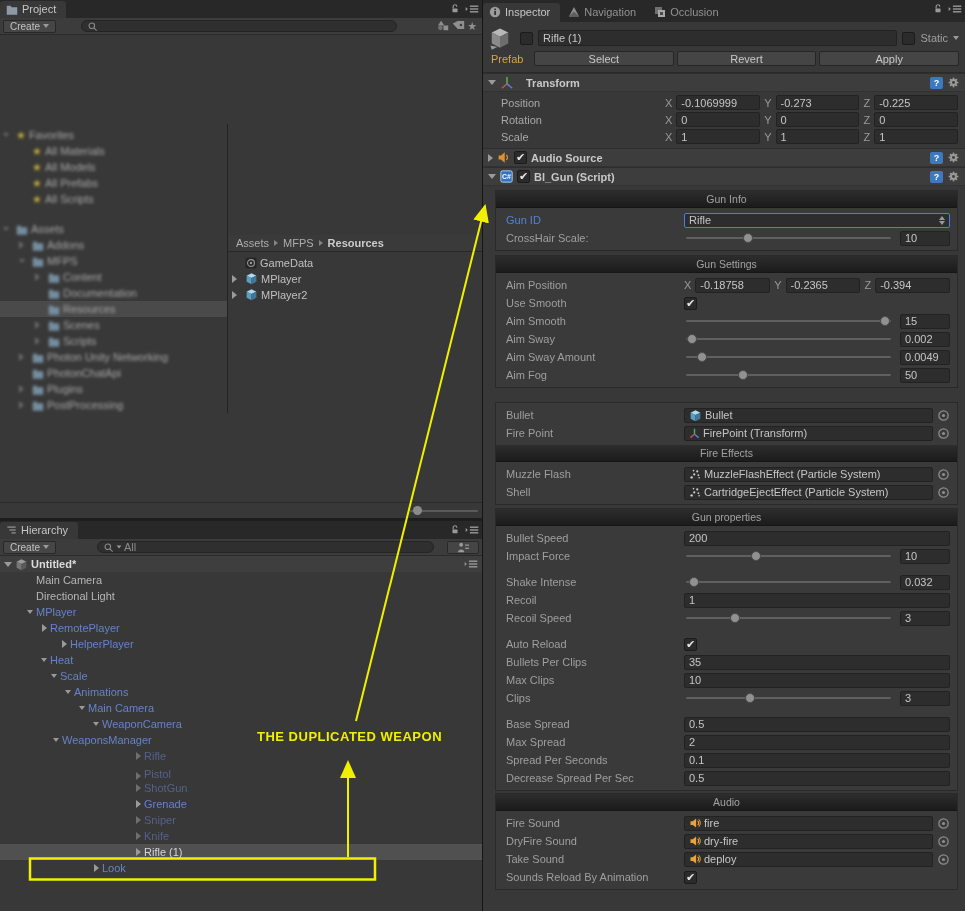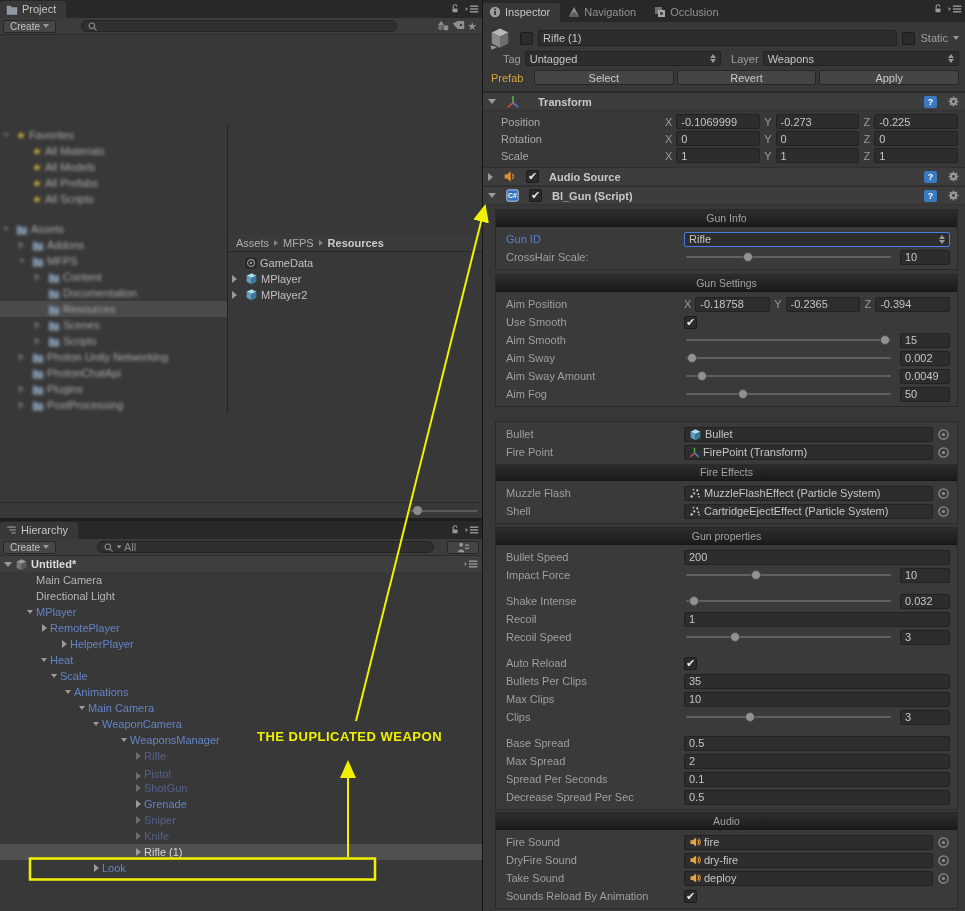--- a/index.html
+++ b/index.html
@@ -55,21 +55,21 @@
   .row { display:flex; align-items:center; }
   .name-row { gap:5px; height:22px; }
   .go-cube { position:relative; width:26px; height:24px; flex:none; }
   .field { background:#2d2d2d; border:1px solid #222; border-radius:2px; height:15px; display:flex; align-items:center; padding:0 4px; color:#c6c6c6; overflow:hidden; white-space:nowrap; }
   .checkbox { width:13px; height:13px; background:#2b2b2b; border:1px solid #1b1b1b; border-radius:2px; color:#e6e6e6; font-size:11px; line-height:11px; text-align:center; flex:none; }
   .taglayer-row { gap:4px; height:19px; padding-left:14px; }
   .lab { color:#9f9f9f; }
   .prefab-row { gap:3px; height:19px; }
   .prefab-lab { color:#d2a73e; width:42px; text-align:left; padding-left:2px; }
   .pbtn { flex:1; background:#454545; border:1px solid #262626; border-radius:2px; height:15px; color:#c8c8c8; display:flex; align-items:center; justify-content:center; font-size:11px; }
-  .comp-header { height:19px; display:flex; align-items:center; gap:10px; padding:0 5px; background:#3d3d3d; border-top:1px solid #2e2e2e; border-bottom:1px solid #323232; }
+  .comp-header { height:19px; display:flex; align-items:center; gap:4px; padding:0 5px; background:#3d3d3d; border-top:1px solid #2e2e2e; border-bottom:1px solid #323232; }
   .comp-title { font-weight:bold; color:#c8c8c8; }
   .hspace { flex:1; }
   .help-ic { width:13px; height:12px; background:#3b79c0; border-radius:2px; color:#fff; font-size:9px; font-weight:bold; text-align:center; line-height:12px; flex:none; }
   .irow { height:18px; display:flex; align-items:center; padding:0 7px 0 10px; }
   .irow .ilab { width:178px; flex:none; color:#9f9f9f; white-space:nowrap; overflow:hidden; }
   .t-row { height:17px; display:flex; align-items:center; padding:0 7px 0 18px; }
   .t-row .ilab { width:164px; flex:none; color:#a8a8a8; }
   .v3 { flex:1; display:flex; align-items:center; gap:4px; }
   .v3 .ax { color:#9a9a9a; flex:none; }
   .v3 .field { flex:1; }
@@ -535,21 +535,21 @@
             <span class="tri-d tri-sm"></span>
           </span>
           <span class="c-prefab">Main Camera</span>
         </div>
         <div class="h-row" style="padding-left: 90px;">
           <span class="tri-slot">
             <span class="tri-d tri-sm"></span>
           </span>
           <span class="c-prefab">WeaponCamera</span>
         </div>
-        <div class="h-row" style="padding-left: 118px; text-align: center;">
+        <div class="h-row" style="padding-left: 50px; text-align: center;">
           <span class="tri-slot">
             <span class="tri-d tri-sm"></span>
           </span>
           <span class="c-prefab">WeaponsManager</span>
         </div>
         <div class="h-row" style="padding-left: 132px;">
           <span class="tri-slot">
             <span class="tri-r" style="opacity: 0.55;"></span>
           </span>
           <span class="c-dim">Rifle</span>
@@ -658,38 +658,20 @@
               <path d="M2 4.5l6 3v8l-6-3z" fill="#8a8a8a"></path>
               <path d="M14 4.5l-6 3v8l6-3z" fill="#6d6d6d"></path>
               <path d="M1 14l5 1-4 2z" fill="#9a9a9a"></path>
             </svg>
           </span>
         <span class="checkbox" id="active-checkbox"></span>
         <span class="field" style="flex:1; height:16px;">Rifle (1)</span>
         <span class="checkbox" id="static-checkbox"></span>
         <span class="lab">Static</span>
         <span class="tri-d tri-sm"></span>
-      </div>
-      <div class="row taglayer-row">
-        <span class="lab">Tag</span>
-        <span class="field dropdown" style="width:206px;">
-          <span>Untagged</span>
-          <span class="mini-arrows">
-              <span class="up"></span>
-              <span class="dn"></span>
-            </span>
-        </span>
-        <span class="lab" style="margin-left:6px;">Layer</span>
-        <span class="field dropdown" style="flex:1;">
-          <span>Weapons</span>
-          <span class="mini-arrows">
-              <span class="up"></span>
-              <span class="dn"></span>
-            </span>
-        </span>
       </div>
       <div class="row prefab-row">
         <span class="prefab-lab">Prefab</span>
         <span class="pbtn">Select</span>
         <span class="pbtn">Revert</span>
         <span class="pbtn">Apply</span>
       </div>
     </div>
 
     <div class="comp-header">

